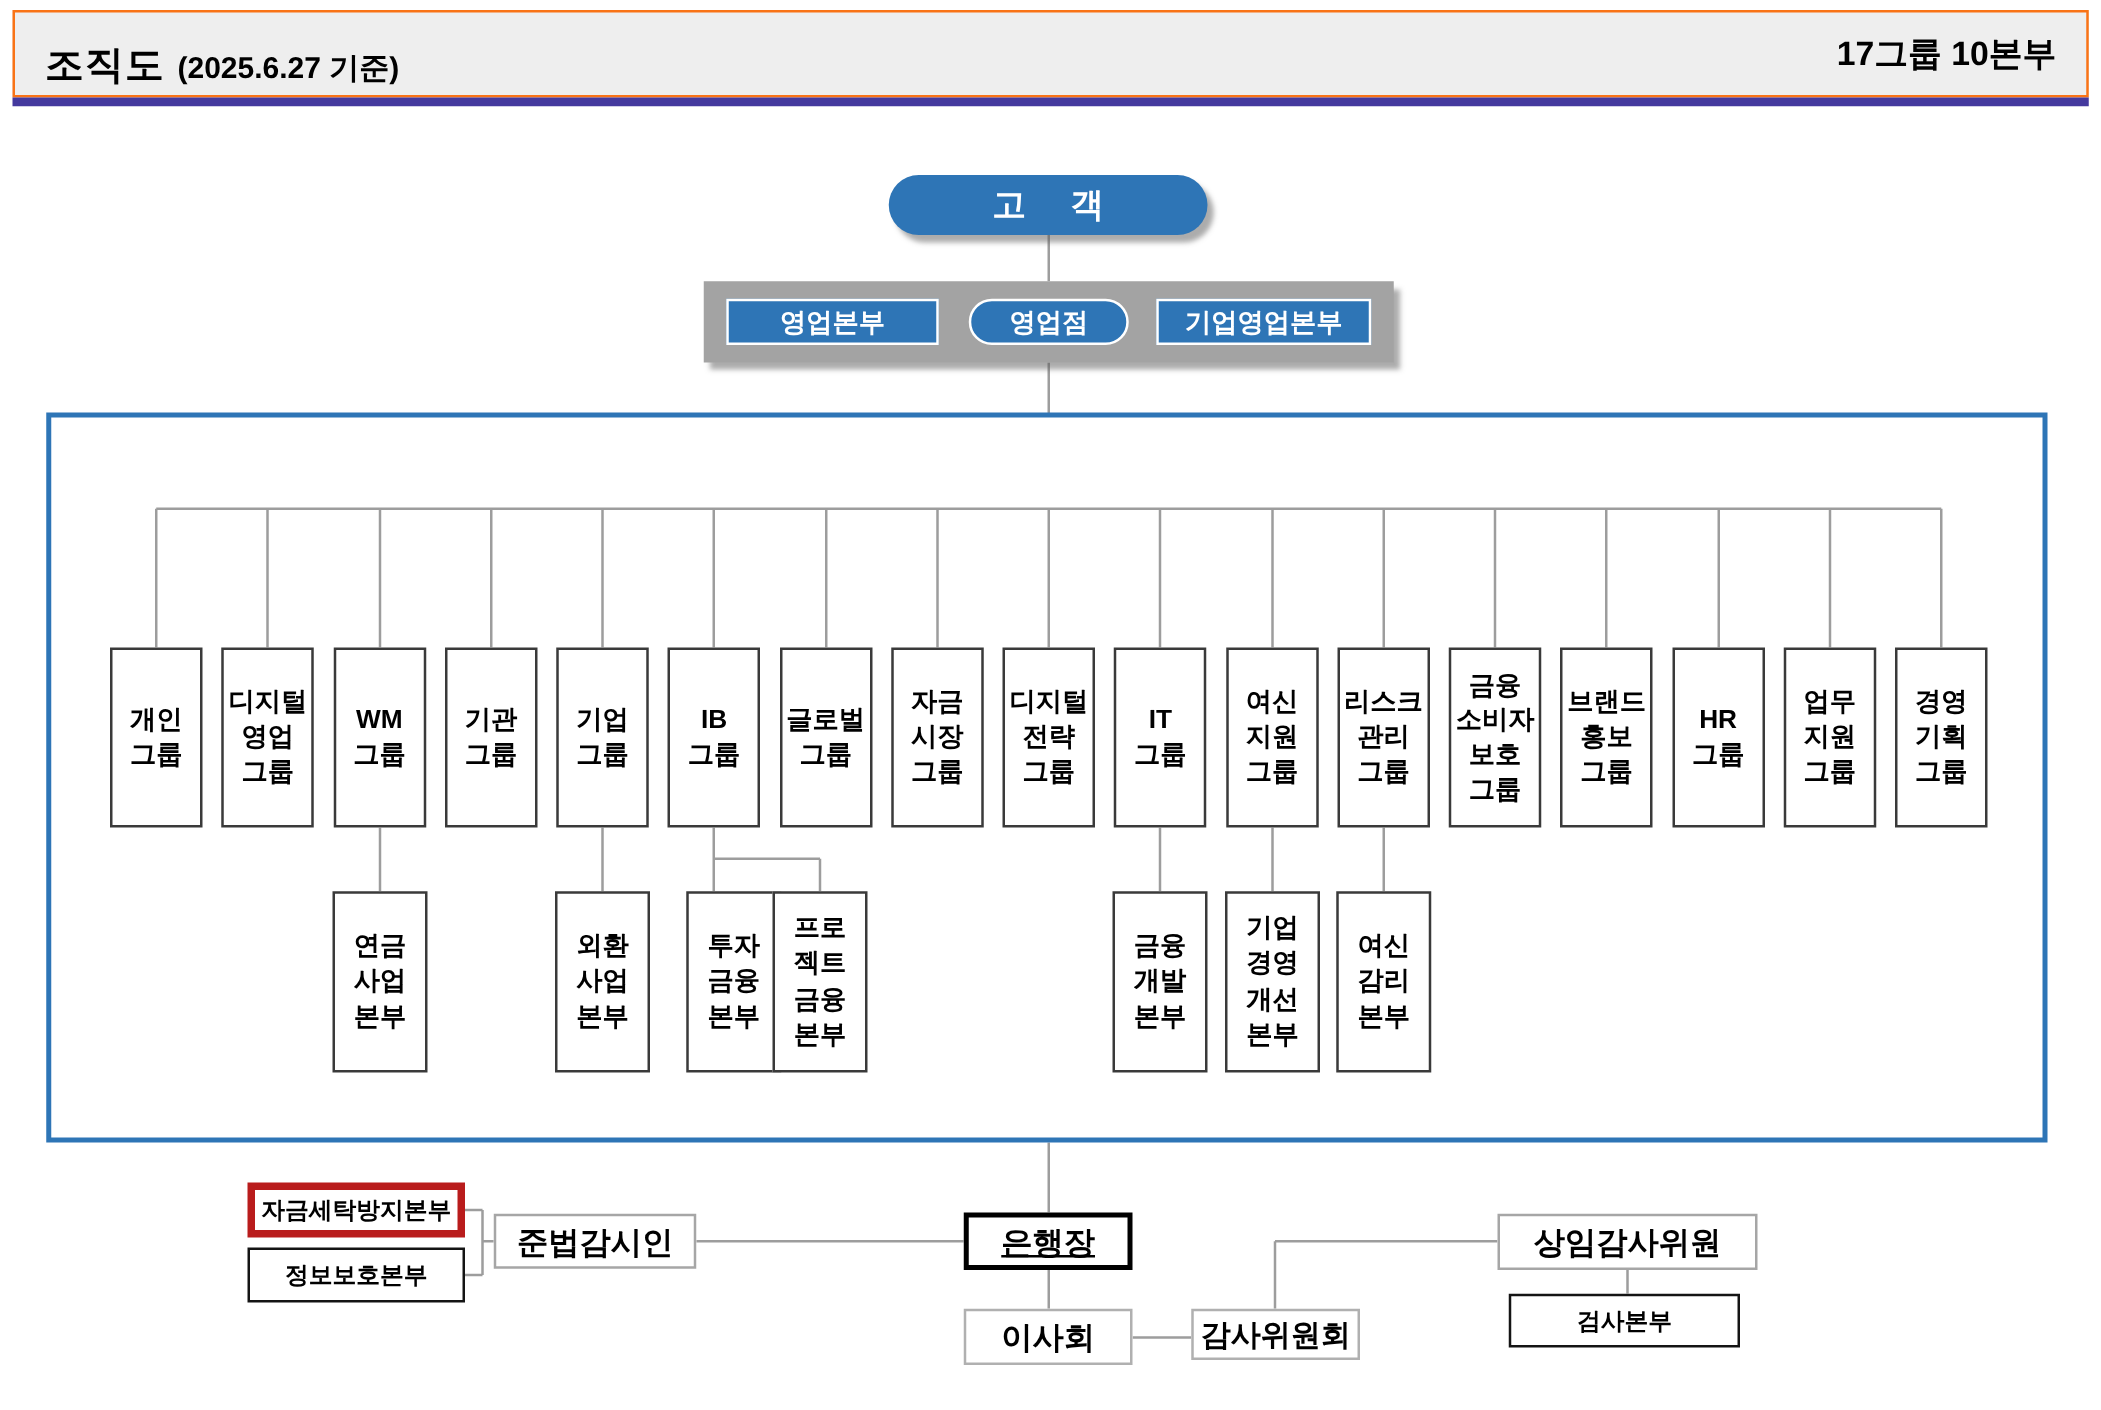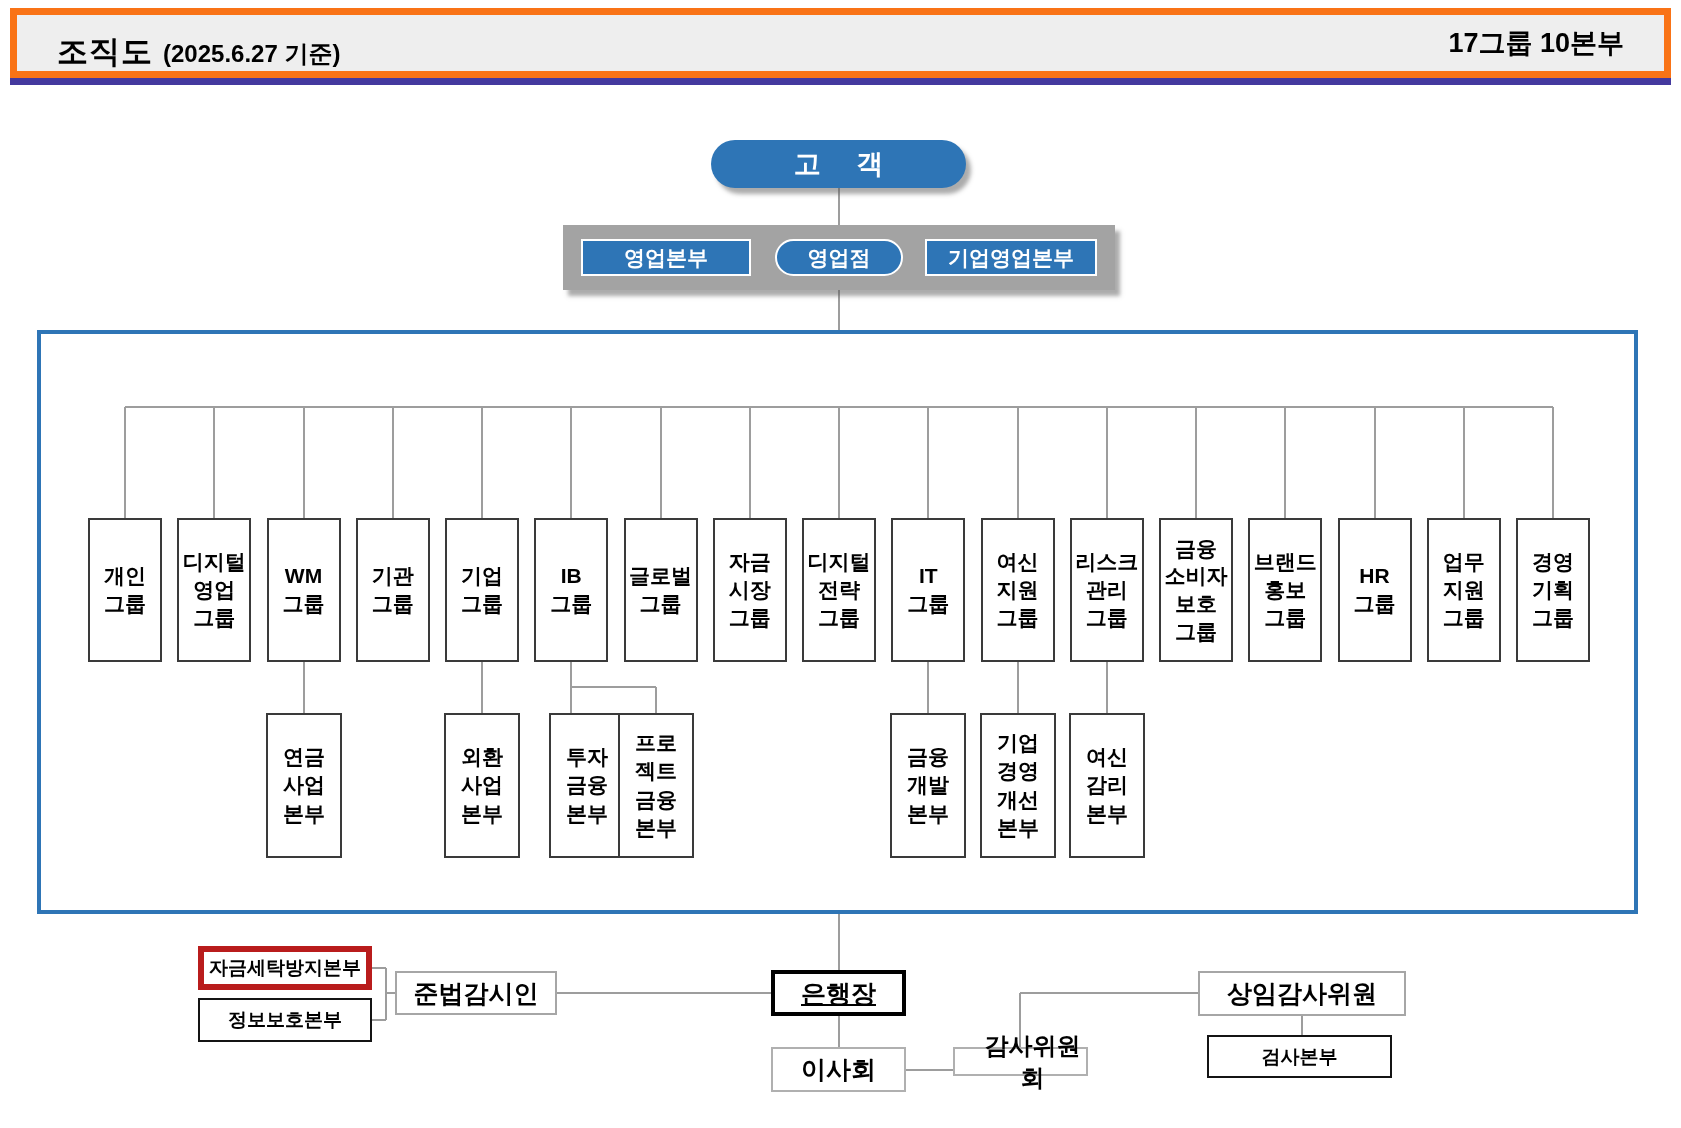--- a/index.html
+++ b/index.html
@@ -8,23 +8,23 @@
     font-family:"Liberation Sans","DejaVu Sans",sans-serif;
     width:1681px; height:1128px; position:relative; overflow:hidden;
     color:#000;
   }
   .stage { position:absolute; inset:0; }
   svg.connectors { position:absolute; left:0; top:0; z-index:0; pointer-events:none; }
 
   
   .header {
     position:absolute; left:10px; top:8px; width:1661px; height:70px;
-    background:#eeeeee; border:7px solid #f97316;
+    background:#eeeeee; border:2px solid #f97316;
     display:flex; align-items:center; justify-content:space-between;
-    padding:0 40px; z-index:2;
+    padding:0 24px; z-index:2;
   }
   .header-underline {
     position:absolute; left:10px; top:78px; width:1661px; height:7px;
     background:#44399e; z-index:2;
   }
   .title-wrap { display:flex; align-items:baseline; gap:10px; }
   .title { font-size:31px; font-weight:800; letter-spacing:1px; }
   .date-note { font-size:24px; font-weight:700;margin-top:25px; }
   .count-label { font-size:27px; font-weight:700; }
 
@@ -77,21 +77,21 @@
   
   .bbox {
     position:absolute; background:#fff; display:flex; align-items:center;
     justify-content:center; text-align:center; z-index:2; white-space:pre-line;
   }
   .aml      { left:198px; top:946px;  width:174px; height:44px; border:6px solid #b91c1c; font-size:19px; font-weight:700; }
   .infosec  { left:198px; top:998px;  width:174px; height:44px; border:2px solid #141414; font-size:19px; font-weight:700; }
   .compliance { left:395px; top:971px; width:162px; height:44px; border:2px solid #a6a6a6; font-size:25px; font-weight:700; }
   .president  { left:771px; top:970px; width:135px; height:46px; border:4px solid #000; font-size:25px; font-weight:700;text-decoration:underline; }
   .board      { left:771px; top:1047px; width:135px; height:45px; border:2px solid #b0b0b0; font-size:25px; font-weight:700; }
-  .audit-com  { left:953px; top:1047px; width:135px; height:29px; border:2px solid #b0b0b0; font-size:24px; font-weight:700;padding-left:24px; }
+  .audit-com  { left:953px; top:1047px; width:135px; height:41px; border:2px solid #b0b0b0; font-size:24px; font-weight:700; }
   .standing   { left:1198px; top:971px; width:208px; height:45px; border:2px solid #a6a6a6; font-size:25px; font-weight:700; }
   .inspection { left:1207px; top:1035px; width:185px; height:43px; border:2px solid #141414; font-size:19px; font-weight:600; }
 </style>
 </head>
 <body>
 
 <div class="stage">
 
   <svg class="connectors" width="1681" height="1128" viewBox="0 0 1681 1128">
     <g stroke="#9d9d9d" stroke-width="2" fill="none">

